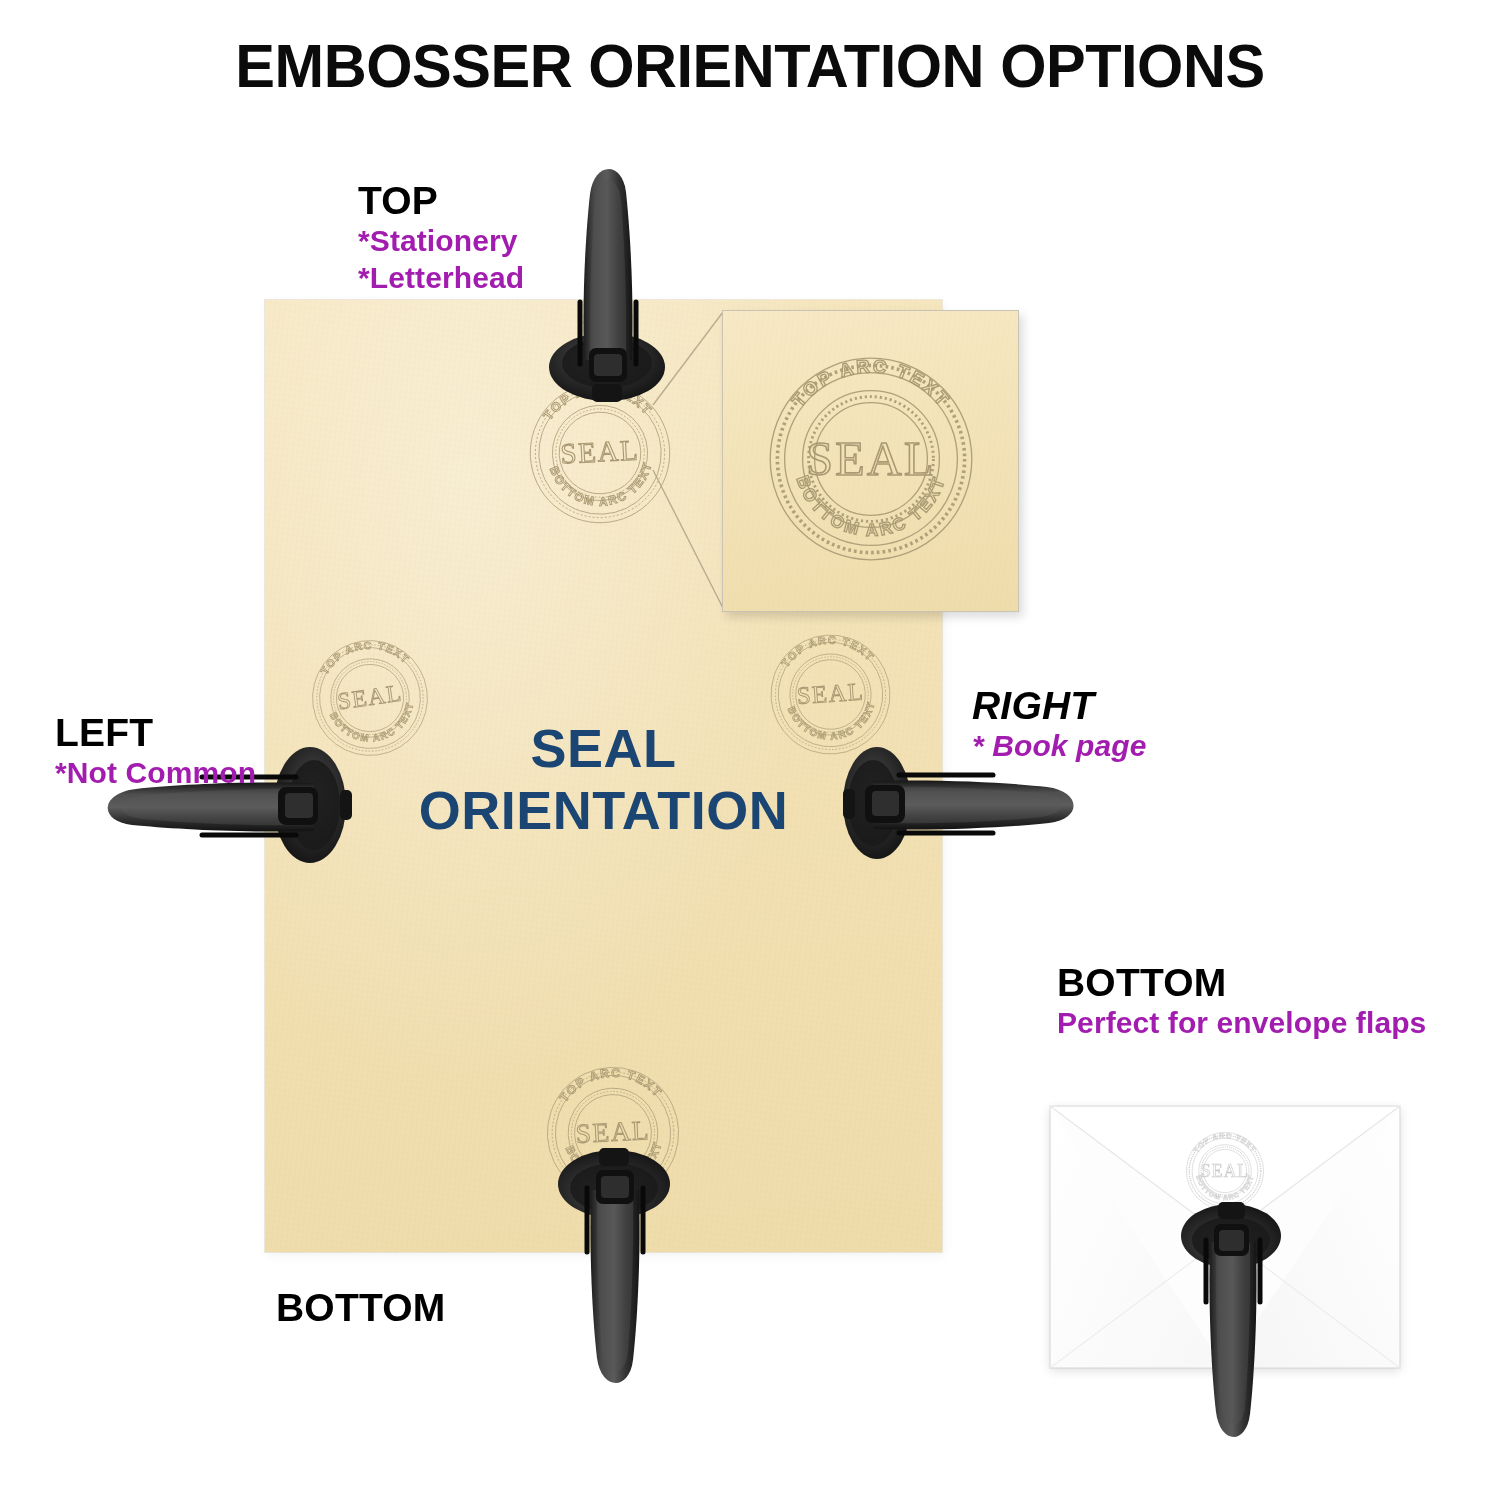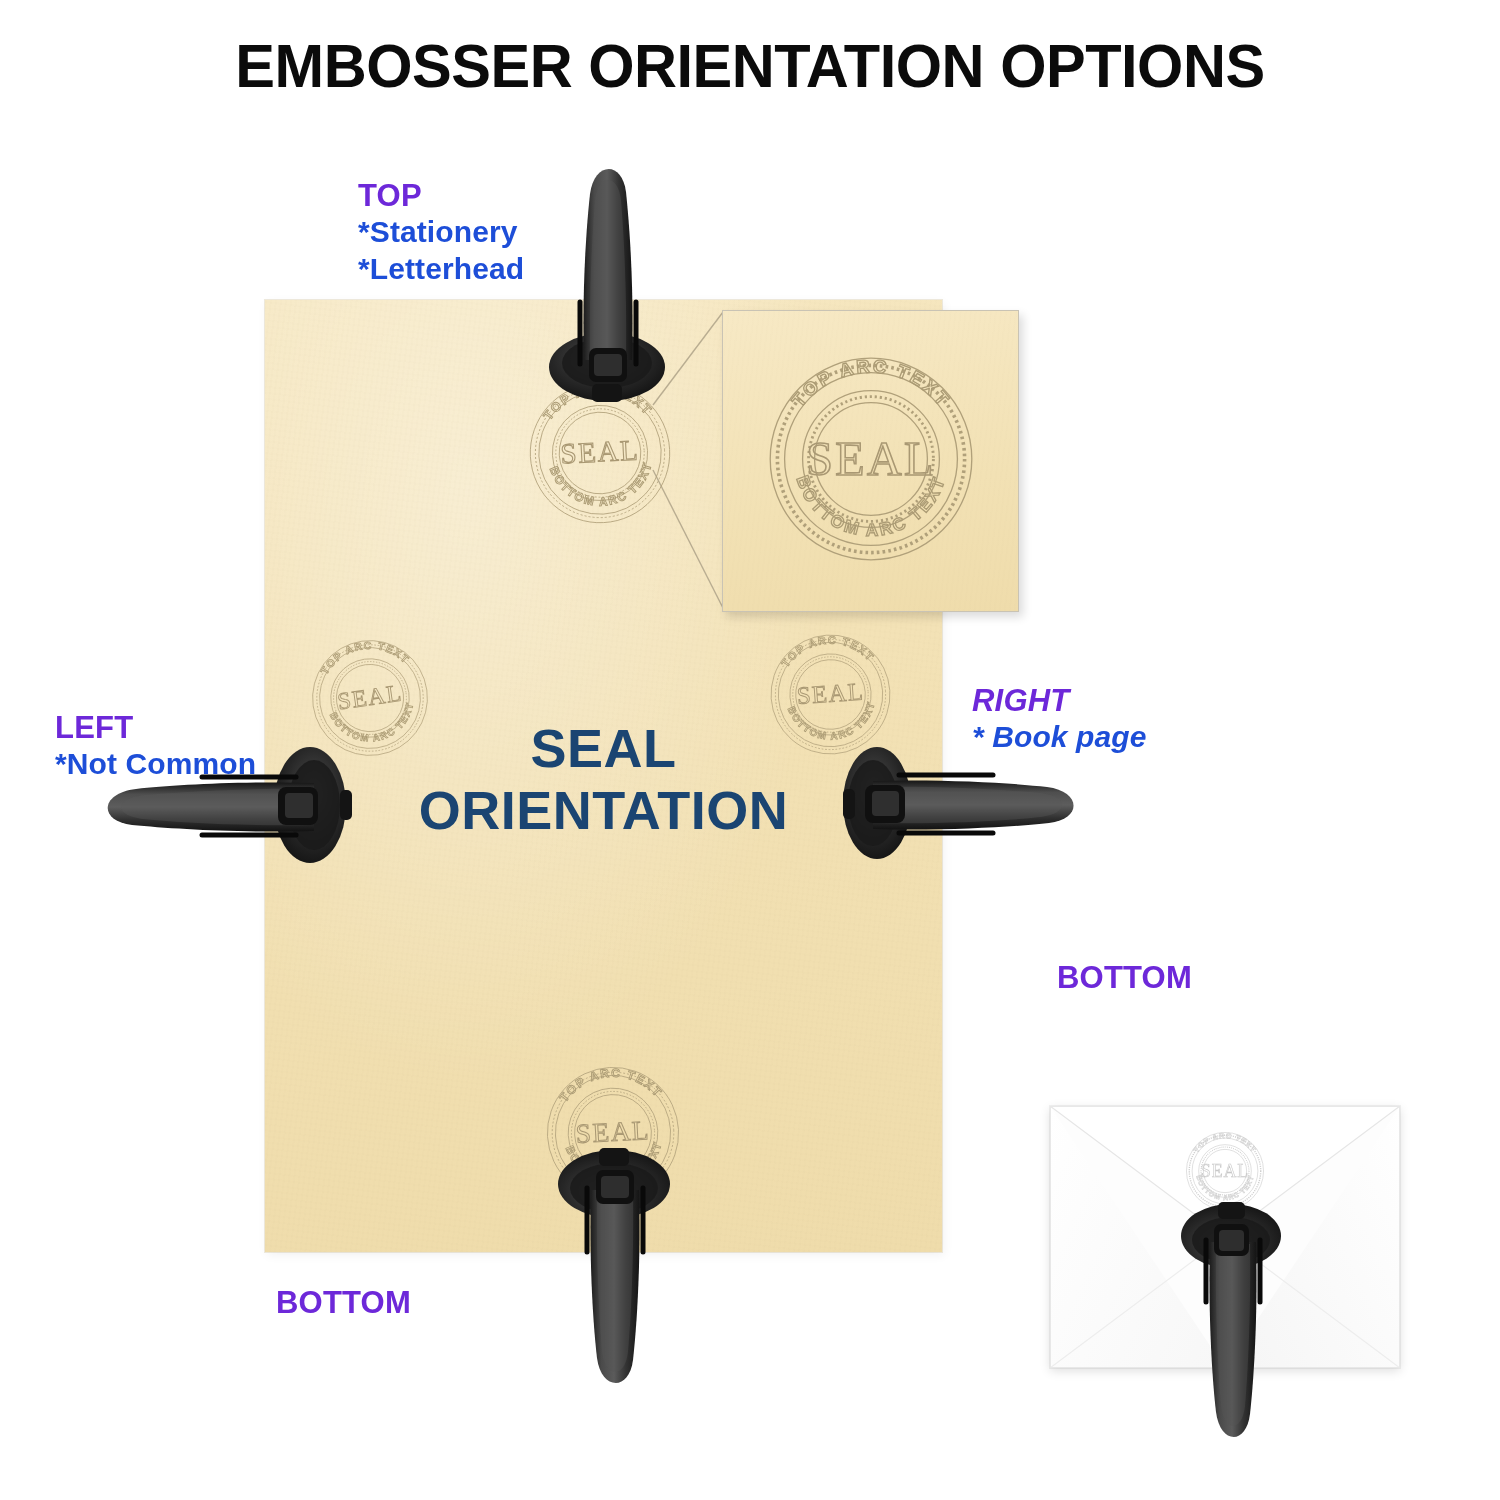--- a/index.html
+++ b/index.html
@@ -92,25 +92,25 @@
     background:linear-gradient(245deg,#ffffff 0%,#f5f5f5 100%);
     clip-path:polygon(100% 0,100% 100%,0 100%);
   }
   .env-seal .ring-line{stroke:#cfcfcf;}
   .env-seal .arc-txt{stroke:#cdcdcd;}
   .env-seal .seal-word{stroke:#c8c8c8;}
 
   
   .label{position:absolute;}
   .label .head{
-    color:#6d28d9;font-weight:700;font-size:31px;line-height:1.16;
+    color:#000000;font-weight:700;font-size:39px;line-height:1.16;
     letter-spacing:.2px;
   }
   .label .sub{
-    color:#1d4ed8;font-weight:700;font-size:30px;line-height:1.22;
+    color:#a21caf;font-weight:700;font-size:30px;line-height:1.22;
     letter-spacing:.1px;white-space:nowrap;
   }
   .label.lbl-top{left:358px;top:178px;}
   .label.lbl-left{left:55px;top:710px;}
   .label.lbl-right{left:972px;top:683px;font-style:italic;}
   .label.lbl-bottom-paper{left:276px;top:1285px;}
   .label.lbl-bottom-env{left:1057px;top:960px;}
 
   
   .center-text{
@@ -415,15 +415,16 @@
     <div class="head">RIGHT</div>
     <div class="sub">* Book page</div>
   </div>
 
   <div class="label lbl-bottom-paper">
     <div class="head">BOTTOM</div>
   </div>
 
   <div class="label lbl-bottom-env">
     <div class="head">BOTTOM</div>
+    <div class="sub">Perfect for envelope flaps</div>
   </div>
 
 </div>
 
 </body></html>

